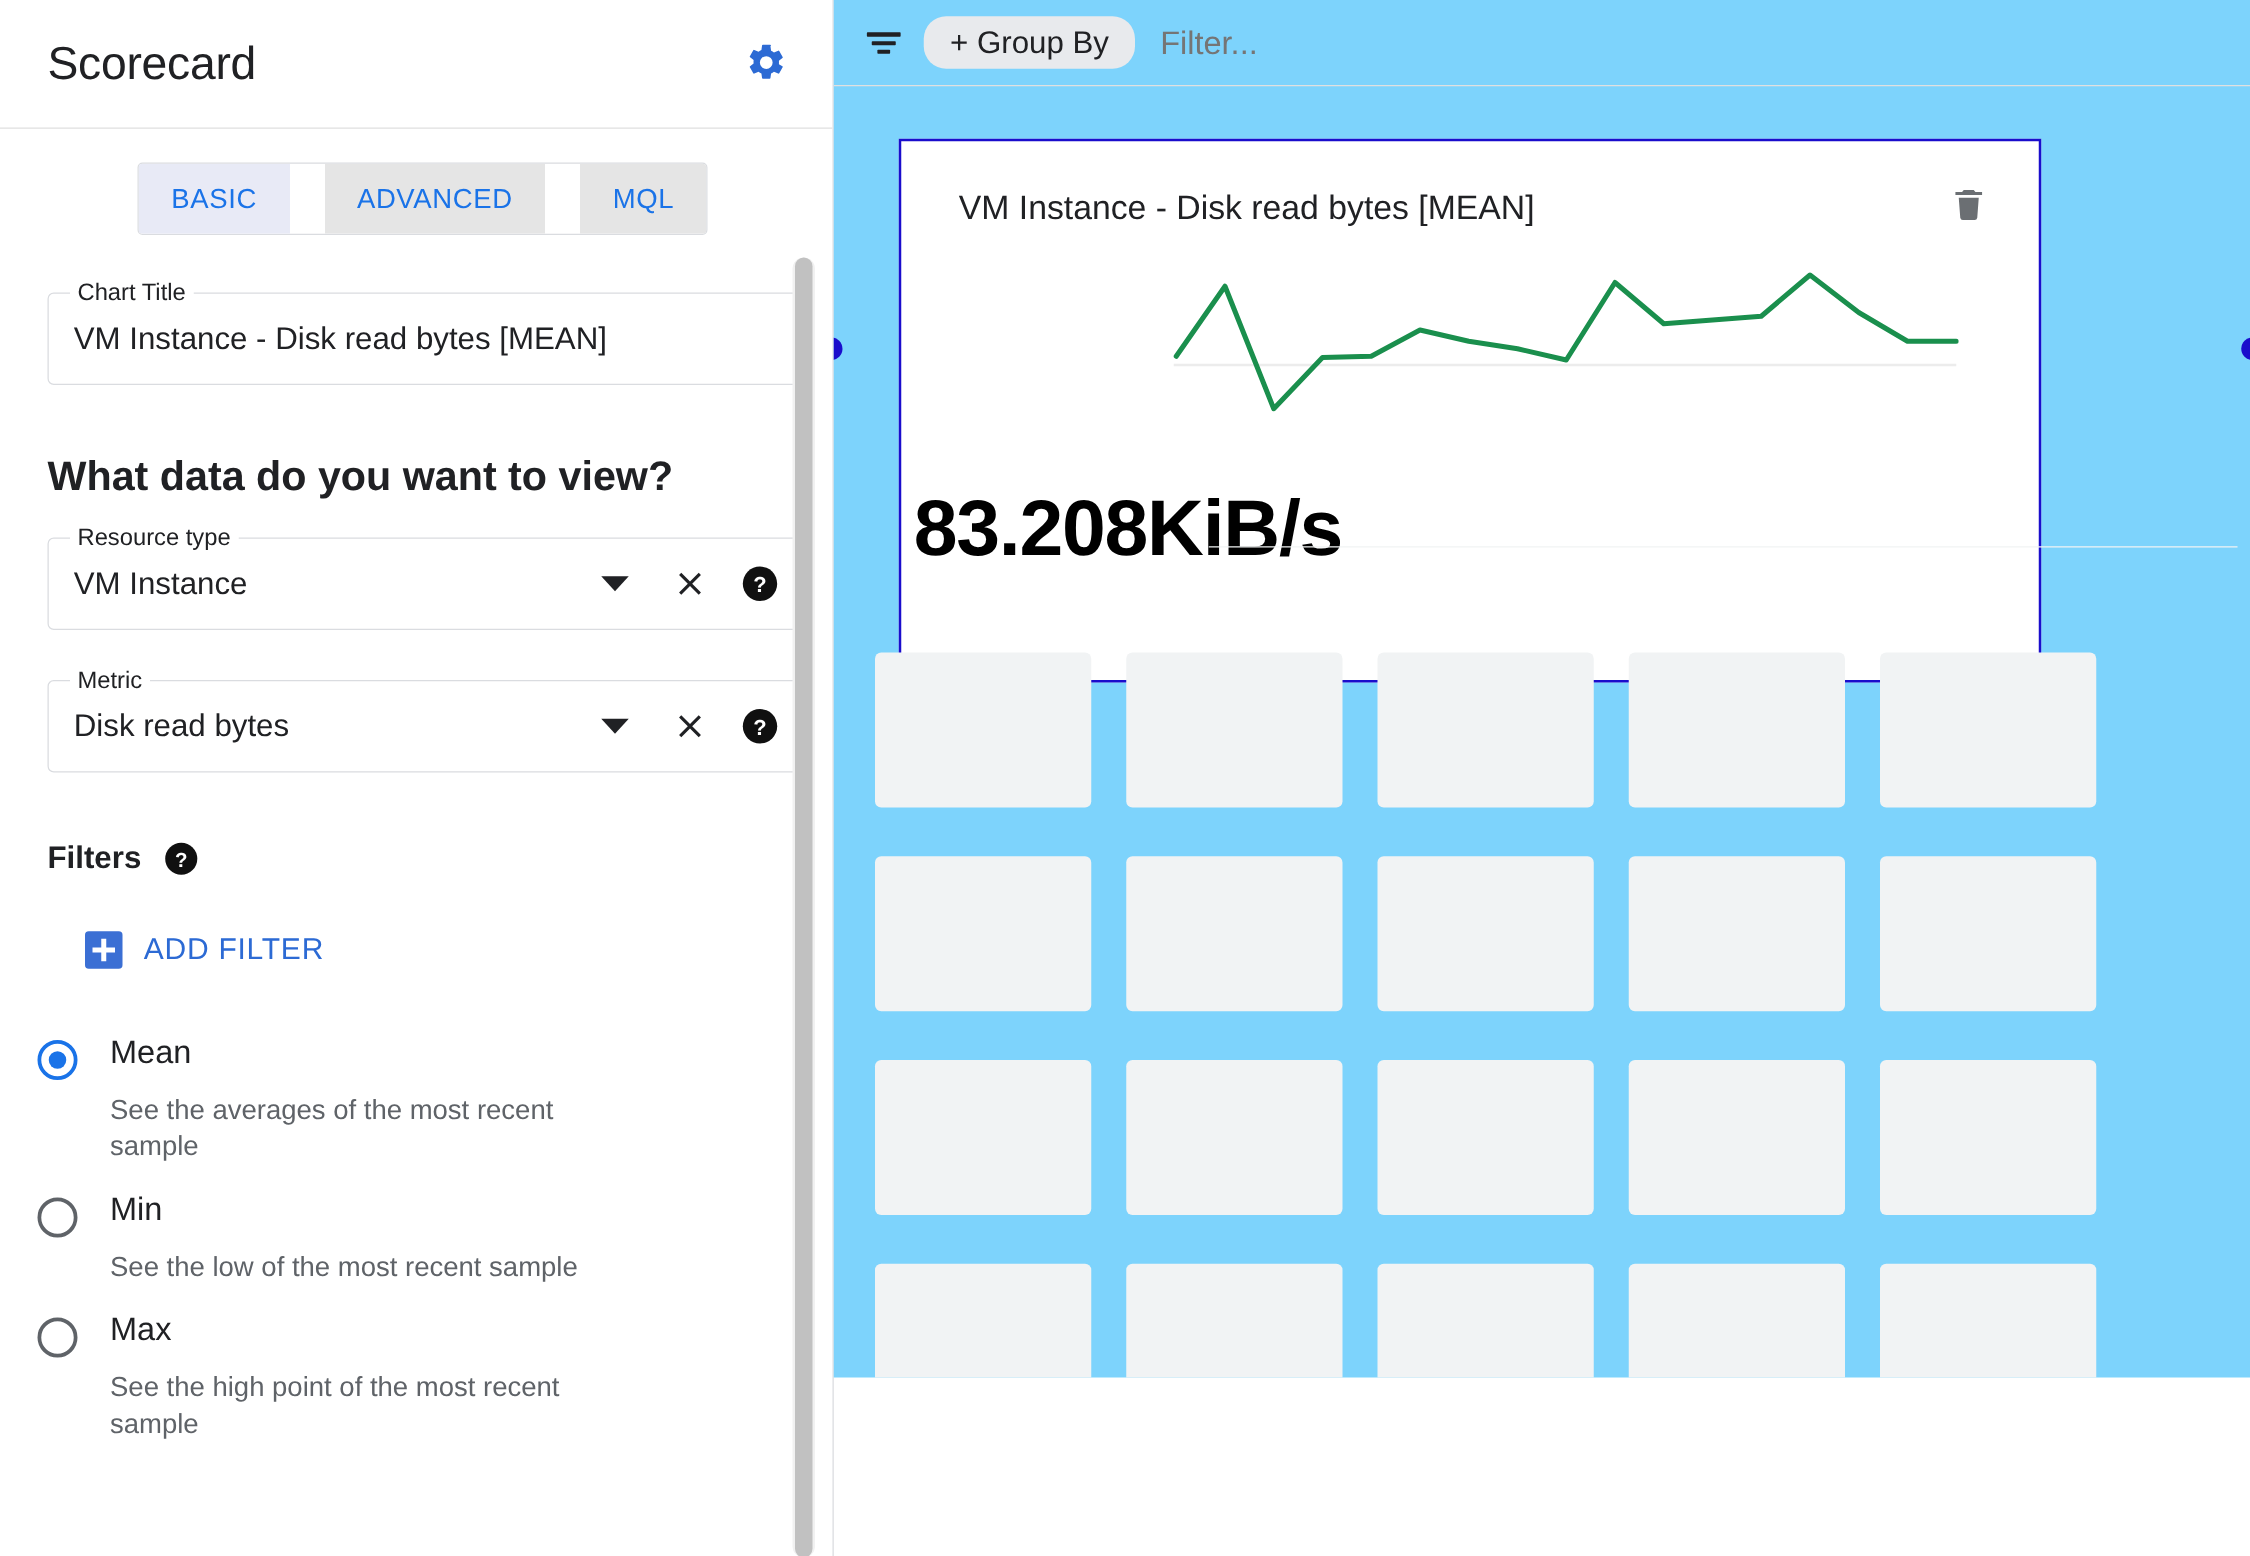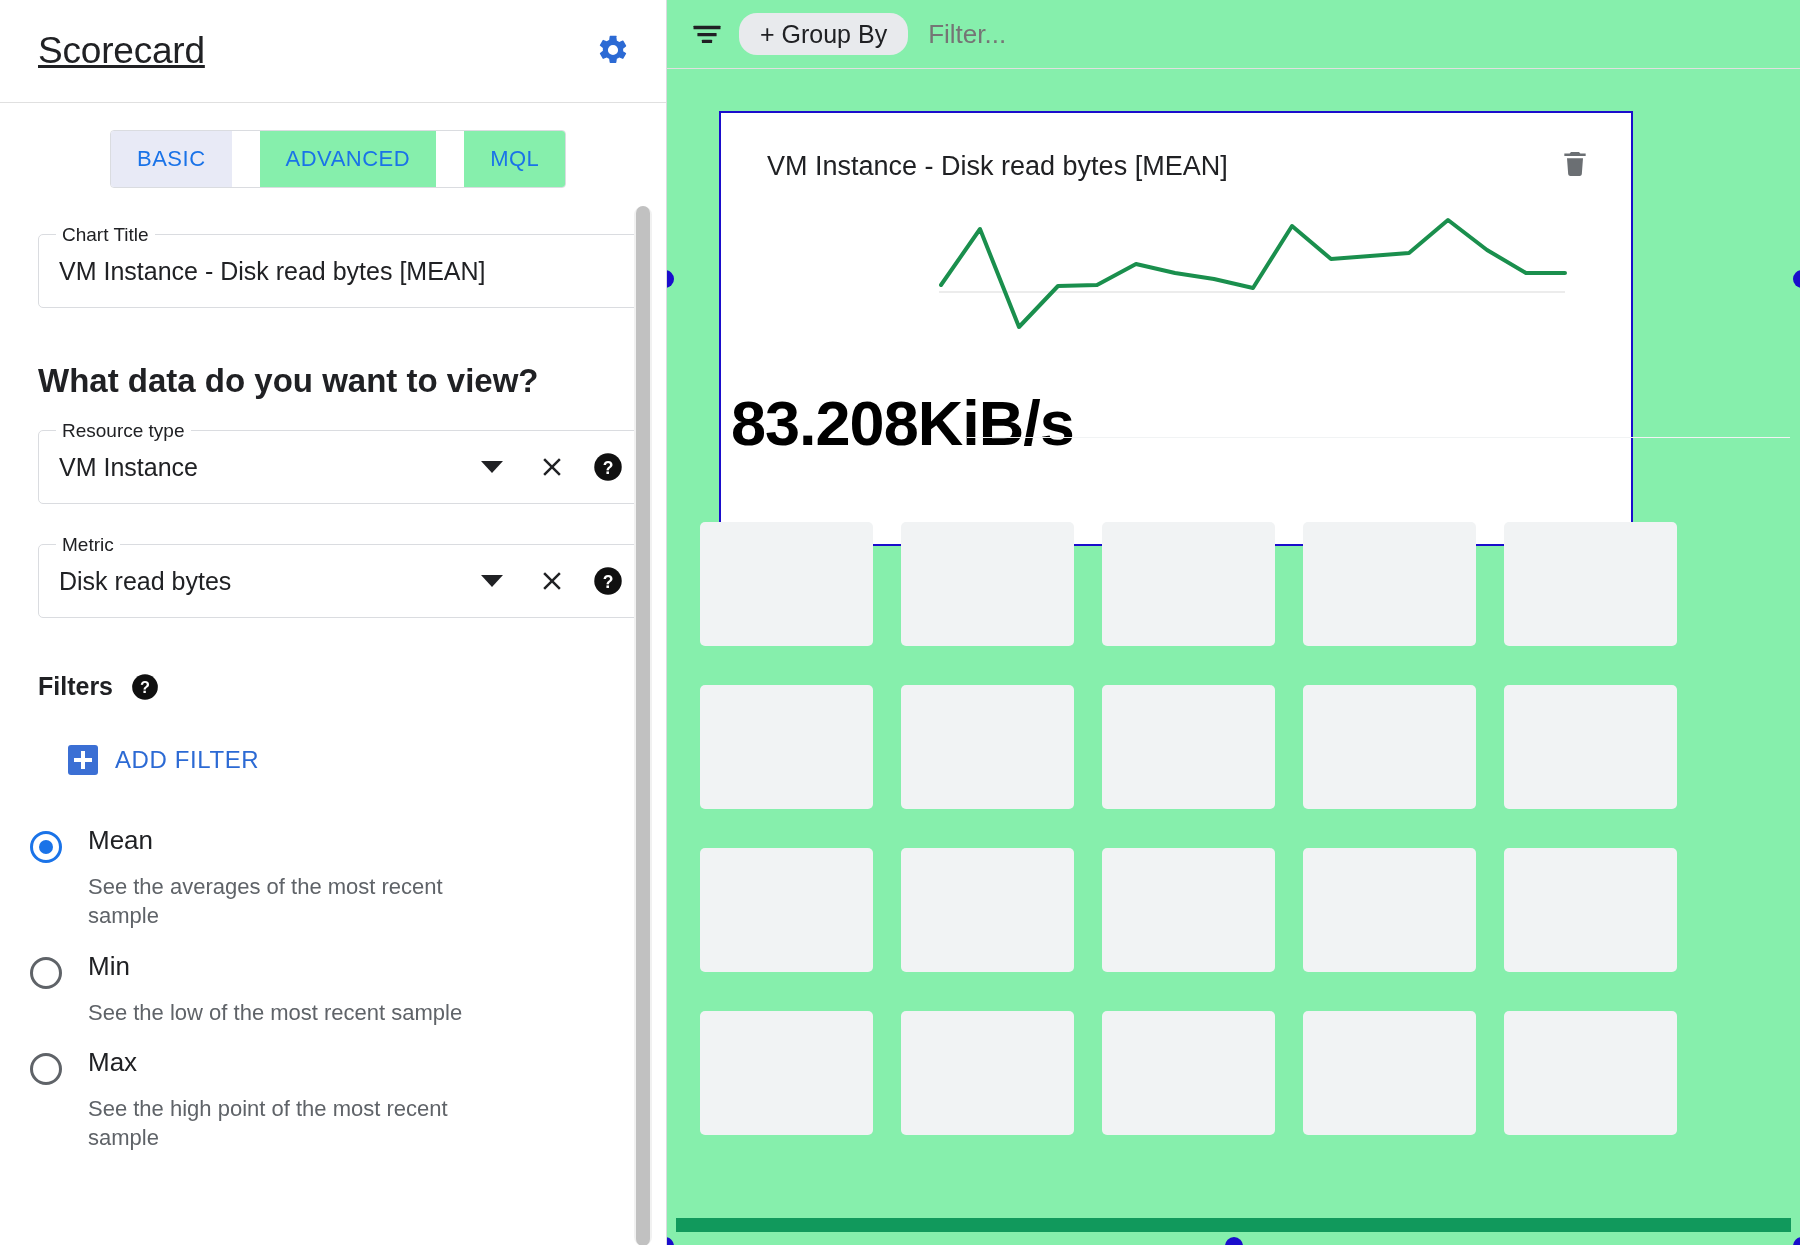--- a/index.html
+++ b/index.html
@@ -23,21 +23,20 @@
   #panel-header {
     height: 103px;
     border-bottom: 1px solid #e0e0e0;
     display: flex; align-items: center;
     padding: 0 38px 0 38px;
     position: relative;
   }
   #panel-title {
     font-size: 37px; font-weight: 400; color: #202124;
     letter-spacing: -0.2px;
-    text-decoration: underline;
   }
   #gear-btn {
     position: absolute; right: 31px; top: 50%;
     transform: translateY(-50%);
     width: 44px; height: 44px;
     display: flex; align-items: center; justify-content: center;
     cursor: pointer; border: none; background: transparent;
   }
 
   #panel-scroll-area {
@@ -56,21 +55,21 @@
     border-radius: 4px;
     overflow: hidden;
     background: #fff;
     gap: 28px;
   }
   .tab {
     padding: 17px 26px;
     font-size: 22px;
     color: #1a73e8;
     letter-spacing: 0.5px;
-    background: #86efac;
+    background: #e5e5e5;
     cursor: pointer;
     border: none;
     font-family: "Liberation Sans", sans-serif;
     line-height: 1;
   }
   .tab.active { background: #e8eaf6; }
 
   
   .field-wrap { margin: 0 4px 0 38px; width: 606px; position: relative; }
   .outlined {
@@ -167,22 +166,22 @@
   }
   #left-scroll-thumb {
     position: absolute; left: 2px; top: 0;
     width: 14px; height: 1040px;
     background: #c1c1c1; border-radius: 7px;
   }
 
   
   #right-panel {
     position: relative;
-    width: 1133px; height: 1245px;
-    background: #86efac; flex: 1 1 auto;
+    width: 1133px; height: 1102px;
+    background: #7dd3fc; flex: 1 1 auto;
     overflow: hidden;
   }
   #toolbar {
     height: 69px;
     border-bottom: 1px solid #e0e0e0;
     display: flex; align-items: center;
     padding-left: 22px; gap: 14px;
   }
   #filter-sort-icon { display: flex; align-items: center; cursor: pointer; }
   #group-by-chip {

